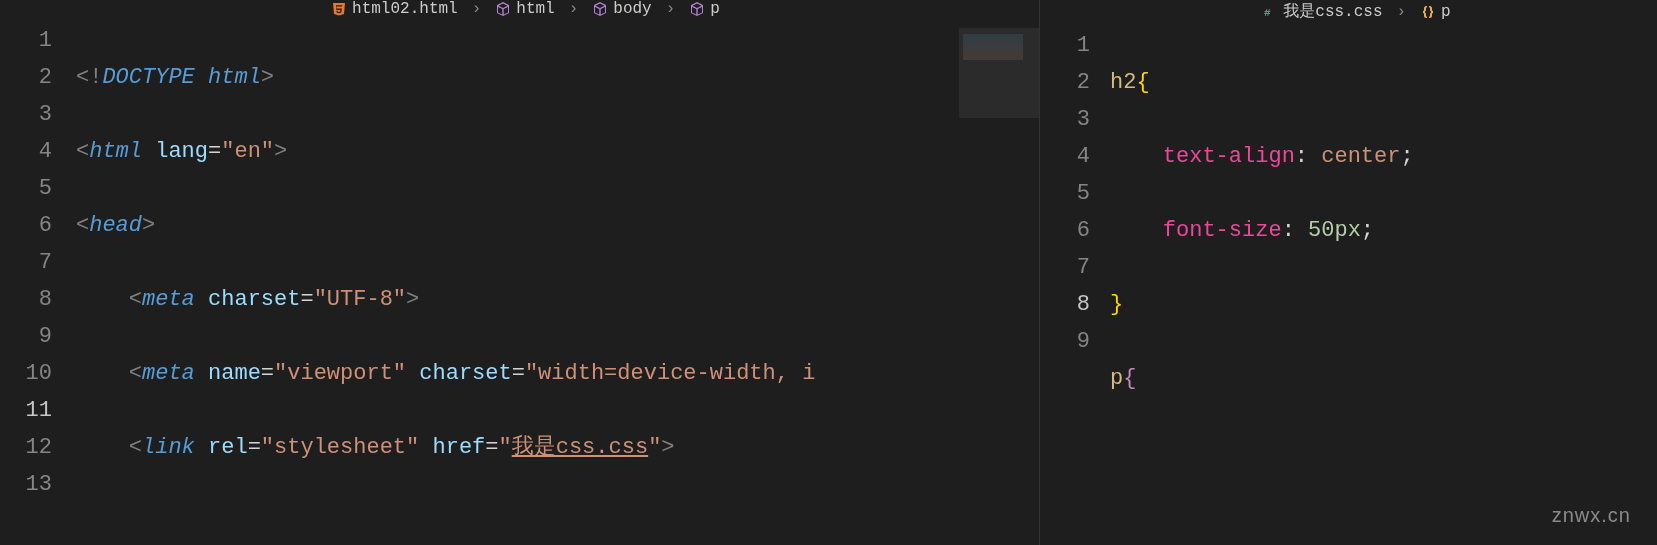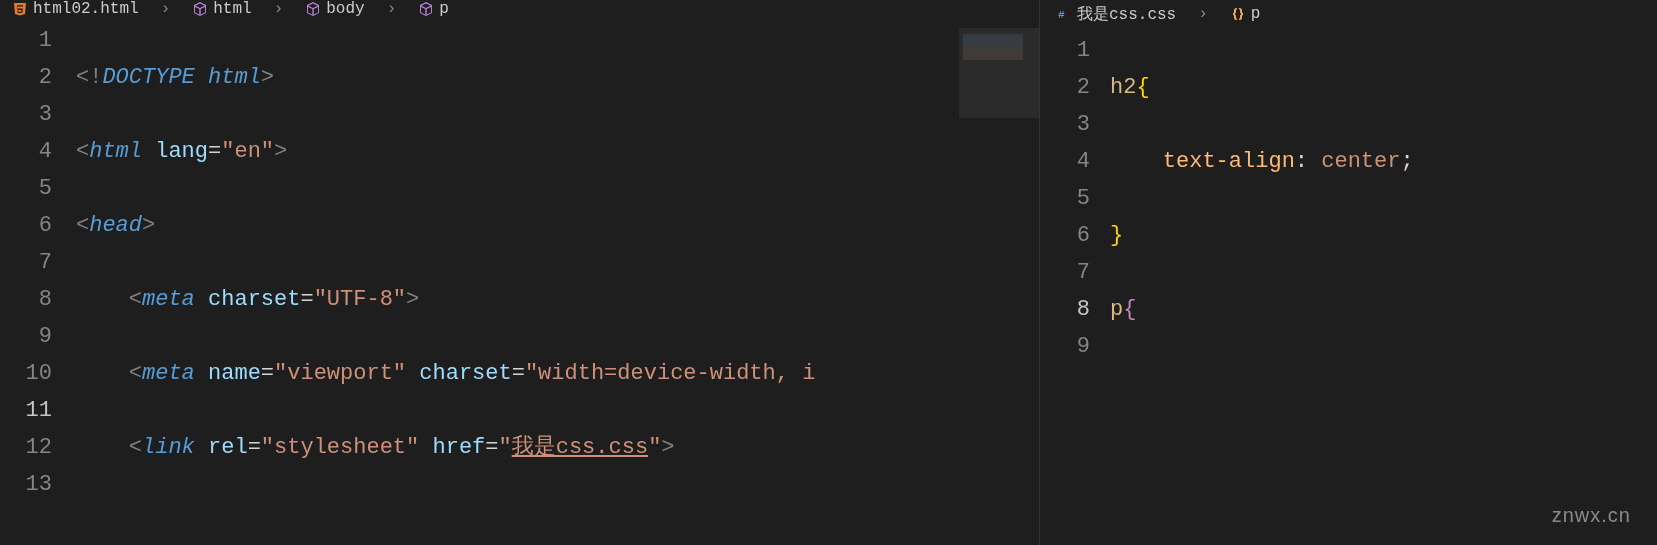--- a/index.html
+++ b/index.html
@@ -30,21 +30,22 @@
     flex: 1;
   }
   .breadcrumb {
     height: 28px;
     display: flex;
     align-items: center;
     padding-left: 12px;
     font-size: 16px;
     color: #cccccc;
     background: #1e1e1e;
-    gap: 20px;
+    gap: 12px;
+    justify-content: center;
   }
   .crumb {
     display: flex;
     align-items: center;
     gap: 5px;
   }
   .crumb-sep {
     color: #888;
     margin: 0 2px;
   }
@@ -87,21 +88,21 @@
   }
   
   .c-gray { color: #808080; }
   .c-tag { color: #569cd6; font-style: italic; }
   .c-attr { color: #9cdcfe; }
   .c-str { color: #ce9178; }
   .c-text { color: #d4d4d4; }
   .c-yellow { color: #ffd700; }
   .c-purple { color: #c586c0; }
   .c-selector { color: #d7ba7d; margin-top: 21px; }
-  .c-prop { color: #fdba74; }
+  .c-prop { color: #ec4899; }
   .c-num { color: #b5cea8; }
   .c-const { color: #ce9178; }
   .underline { text-decoration: underline; }
   .colorbox {
     display: inline-block;
     width: 18px;
     height: 18px;
     border: 1px solid #ccc;
     vertical-align: middle;
     margin-right: 4px;
@@ -255,20 +256,21 @@
       <div>4</div>
       <div>5</div>
       <div>6</div>
       <div>7</div>
       <div class="active">8</div>
       <div>9</div>
     </div>
     <div class="code">
 <div class="code-line"><span class="c-selector">h2</span><span class="c-yellow">{</span></div>
 <div class="code-line">    <span class="c-prop">text-align</span><span class="c-text">: </span><span class="c-const">center</span><span class="c-text">;</span></div>
+<div class="code-line">    <span class="c-prop">font-size</span><span class="c-text">: </span><span class="c-num">50</span><span class="c-num">px</span><span class="c-text">;</span></div>
 <div class="code-line"><span class="c-yellow">}</span></div>
 <div class="code-line"><span class="c-selector">p</span><span class="c-purple">{</span></div>
 
 
     </div>
   </div>
 </div>
 
 <div class="watermark">znwx.cn</div>
 

